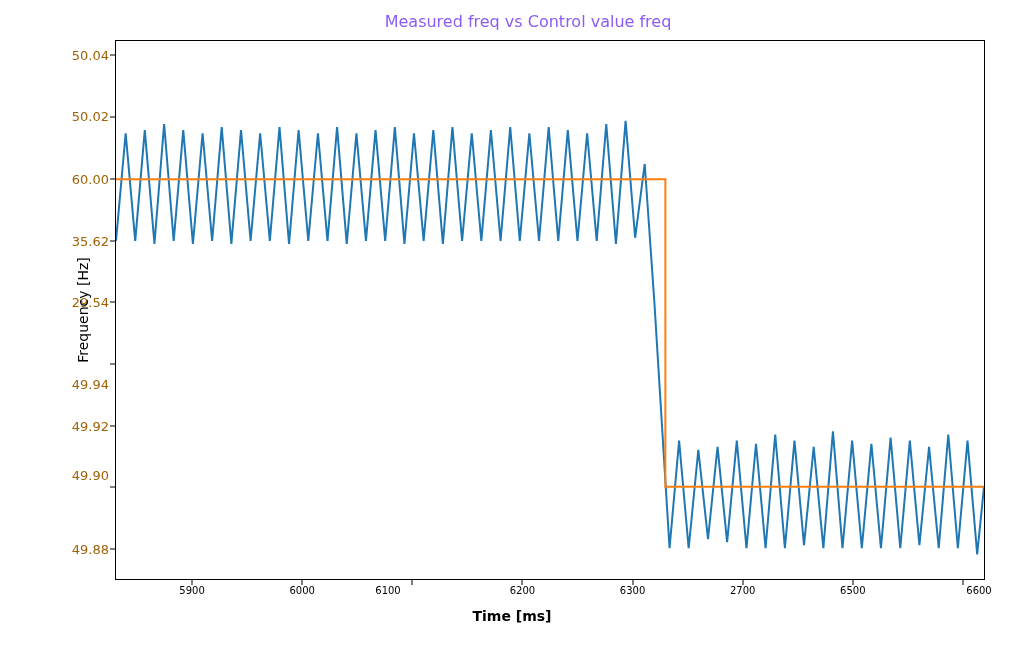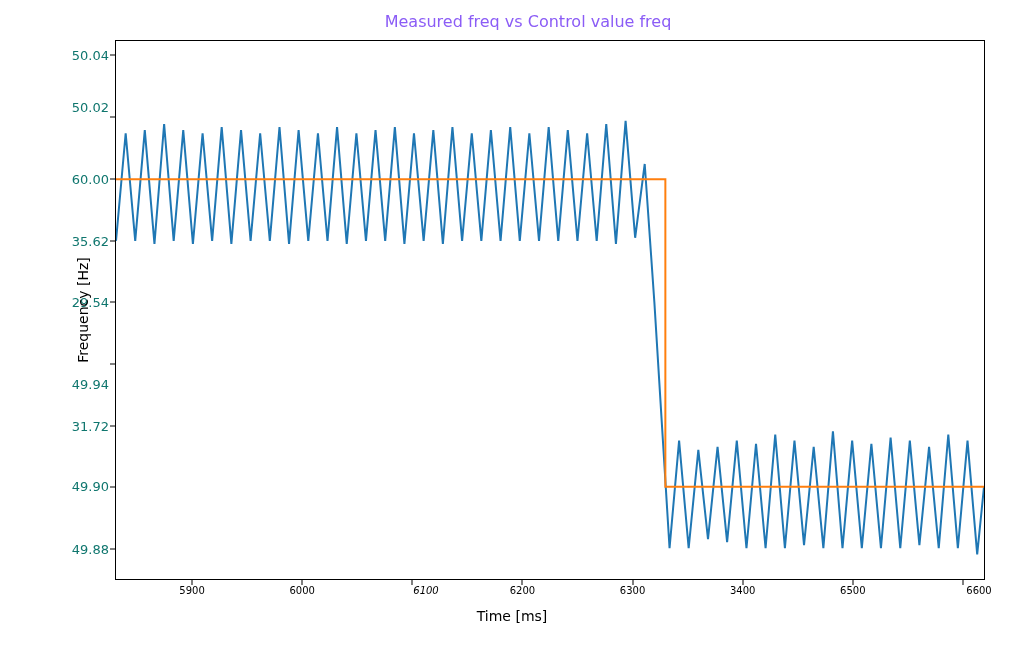--- a/index.html
+++ b/index.html
@@ -38,21 +38,21 @@
     .plot-area svg {
       width: 100%;
       height: 100%;
       display: block;
     }
     .ytick {
       position: absolute;
       right: 915px;
       transform: translateY(-50%);
       font-size: 13px;
-      color: #0f766e;
+      color: #a16207;
       margin-left: 15px;
     }
     .ytick-mark {
       position: absolute;
       left: 110px;
       width: 5px;
       height: 1px;
       background: #000;
       transform: translateY(-0.5px);
     }
@@ -81,69 +81,70 @@
       color: #000;
     }
     .xlabel {
       position: absolute;
       left: 0;
       width: 1024px;
       text-align: center;
       top: 608px;
       font-size: 14px;
       color: #000;
+      font-weight: bold;
     }
     .line-measured { stroke: #1f77b4; stroke-width: 2; fill: none; }
     .line-control { stroke: #ff7f0e; stroke-width: 2; fill: none; }
   </style>
 </head>
 <body>
 
 <div class="chart-container">
   <div class="title">Measured freq vs Control value freq</div>
 
   <div class="plot-area">
     <svg id="plot-svg" viewBox="0 0 870 540" preserveAspectRatio="none">
       <polyline id="measured-line" class="line-measured" points="0.00,200.57 9.69,92.57 19.27,200.57 28.85,89.49 38.54,203.66 48.24,83.31 57.82,200.57 67.40,89.49 77.09,203.66 86.78,92.57 96.36,200.57 105.94,86.40 115.63,203.66 125.32,89.49 134.91,200.57 144.49,92.57 154.18,200.57 163.87,86.40 173.45,203.66 183.03,89.49 192.72,200.57 202.41,92.57 211.99,200.57 221.57,86.40 231.27,203.66 240.96,92.57 250.54,200.57 260.12,89.49 269.81,200.57 279.50,86.40 289.08,203.66 298.66,92.57 308.35,200.57 318.05,89.49 327.63,203.66 337.21,86.40 346.90,200.57 356.59,92.57 366.17,200.57 375.75,89.49 385.44,200.57 395.13,86.40 404.72,200.57 414.30,92.57 423.99,200.57 433.68,86.40 443.26,200.57 452.84,89.49 462.53,200.57 472.22,92.57 481.80,200.57 491.38,83.31 501.08,203.66 510.77,80.23 520.35,197.49 529.93,123.43 539.62,262.29 554.82,509.14 564.40,401.14 573.98,509.14 583.67,410.40 593.36,499.89 602.94,407.31 612.52,502.97 622.22,401.14 631.91,509.14 641.49,404.23 651.07,509.14 660.76,394.97 670.45,509.14 680.03,401.14 689.61,506.06 699.30,407.31 708.99,509.14 718.58,391.89 728.16,509.14 737.85,401.14 747.54,509.14 757.12,404.23 766.70,509.14 776.39,398.06 786.08,509.14 795.66,401.14 805.25,506.06 814.94,407.31 824.63,509.14 834.21,394.97 843.79,509.14 853.48,401.14 863.17,515.31 870.00,447.43"></polyline>
       <polyline id="control-line" class="line-control" points="0.00,138.86 550.63,138.86 550.63,447.43 870.00,447.43"></polyline>
     </svg>
   </div>
 
   <div id="yticks">
       <div class="ytick" style="top: 549.143px;">49.88</div>
       <div class="ytick-mark" style="top: 549.143px;"></div>
-      <div class="ytick" style="top: 486px;">49.90</div>
+      <div class="ytick" style="top: 475px;">49.90</div>
       <div class="ytick-mark" style="top: 487.429px;"></div>
-      <div class="ytick" style="top: 425.714px;">31.72</div>
+      <div class="ytick" style="top: 425.714px;">49.92</div>
       <div class="ytick-mark" style="top: 425.714px;"></div>
       <div class="ytick" style="top: 384px;">49.94</div>
       <div class="ytick-mark" style="top: 364px;"></div>
       <div class="ytick" style="top: 302.286px;">29.54</div>
       <div class="ytick-mark" style="top: 302.286px;"></div>
       <div class="ytick" style="top: 240.571px;">35.62</div>
       <div class="ytick-mark" style="top: 240.571px;"></div>
       <div class="ytick" style="top: 178.857px;">60.00</div>
       <div class="ytick-mark" style="top: 178.857px;"></div>
-      <div class="ytick" style="top: 107px;">50.02</div>
+      <div class="ytick" style="top: 116px;">50.02</div>
       <div class="ytick-mark" style="top: 117.143px;"></div>
       <div class="ytick" style="top: 55.4286px;">50.04</div>
       <div class="ytick-mark" style="top: 55.4286px;"></div>
     </div>
   <div id="xticks">
       <div class="xtick" style="left: 192.089px;">5900</div>
       <div class="xtick-mark" style="left: 192.089px;"></div>
       <div class="xtick" style="left: 302.215px;">6000</div>
       <div class="xtick-mark" style="left: 302.215px;"></div>
-      <div class="xtick" style="left: 426px; font-style: italic;">6100</div>
+      <div class="xtick" style="left: 388px;">6100</div>
       <div class="xtick-mark" style="left: 412.342px;"></div>
       <div class="xtick" style="left: 522.468px;">6200</div>
       <div class="xtick-mark" style="left: 522.468px;"></div>
       <div class="xtick" style="left: 632.595px;">6300</div>
       <div class="xtick-mark" style="left: 632.595px;"></div>
-      <div class="xtick" style="left: 742.722px;">3400</div>
+      <div class="xtick" style="left: 742.722px;">2700</div>
       <div class="xtick-mark" style="left: 742.722px;"></div>
       <div class="xtick" style="left: 852.848px;">6500</div>
       <div class="xtick-mark" style="left: 852.848px;"></div>
       <div class="xtick" style="left: 979px;">6600</div>
       <div class="xtick-mark" style="left: 962.975px;"></div>
     </div>
 
   <div class="ylabel">Frequency [Hz]</div>
   <div class="xlabel">Time [ms]</div>
 </div>

